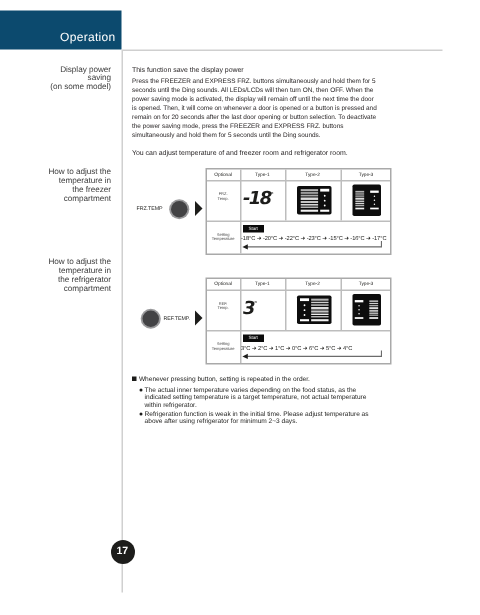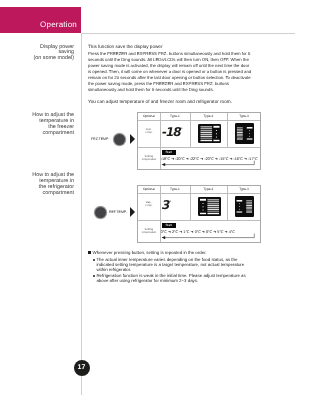--- a/index.html
+++ b/index.html
@@ -1,21 +1,21 @@
 <!DOCTYPE html>
 <html><head>
 <meta charset="utf-8">
 <style>
   html,body{margin:0;padding:0;}
   body{width:300px;height:410px;background:#fff;font-family:"Liberation Sans",sans-serif;
        color:#231f20;overflow:hidden;-webkit-font-smoothing:antialiased;text-rendering:geometricPrecision;}
   .page{position:relative;width:300px;height:410px;}
 
   
-  .hdr-bar{position:absolute;left:0;top:7px;width:81px;height:26px;background:#be185d;}
+  .hdr-bar{position:absolute;left:0;top:7px;width:81px;height:26px;background:#0c4a6e;}
   .hdr-title{position:absolute;right:4px;top:13px;color:#fff;font-size:8px;letter-spacing:.2px;}
   .hrule{position:absolute;left:82px;top:33px;width:213px;height:1px;background:#cfcfcf;}
   .vrule{position:absolute;left:81px;top:33px;width:1.2px;height:362px;background:#d0d0d0;}
 
   
   .sidelbl{position:absolute;right:226px;text-align:right;font-size:5.45px;line-height:5.85px;
            color:#3b3b3b;letter-spacing:-0.02px;}
 
   
   .body{position:absolute;left:88px;}

